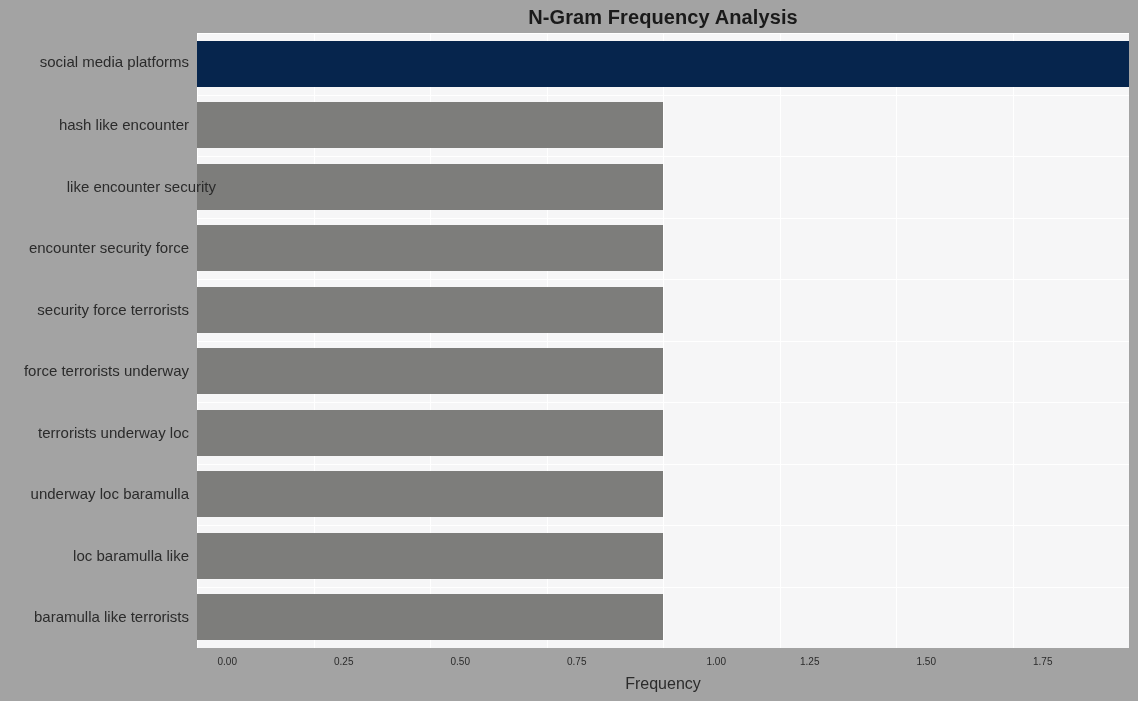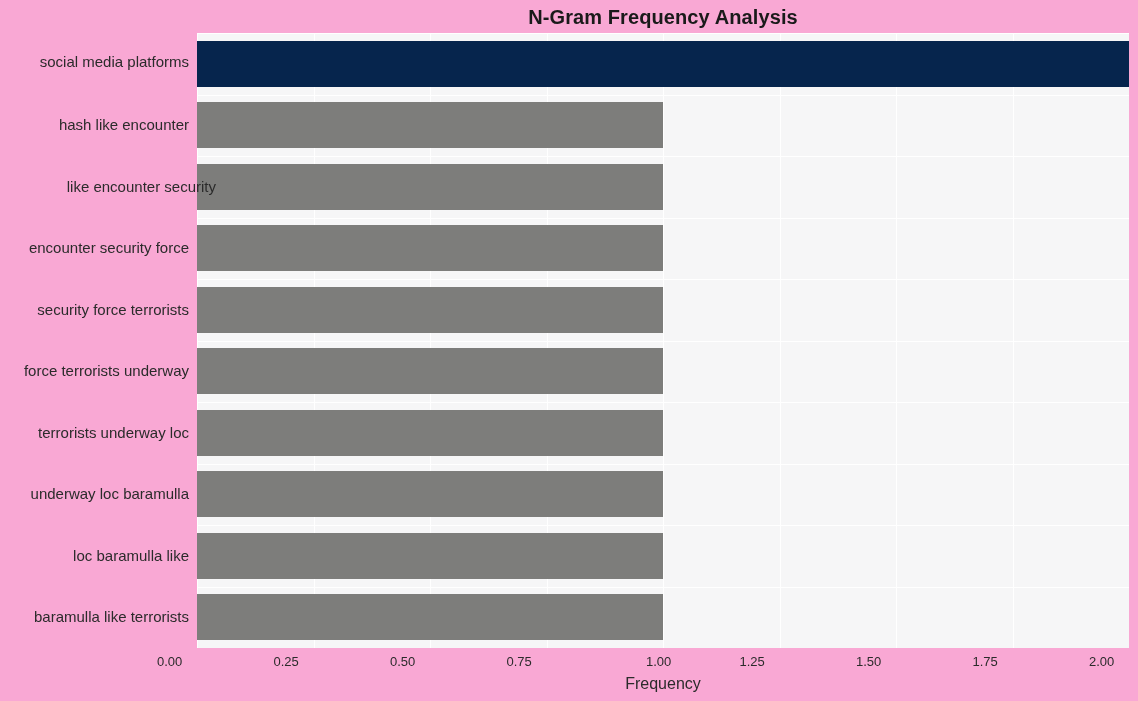--- a/index.html
+++ b/index.html
@@ -12,21 +12,21 @@
     height: 701px;
     position: relative;
     font-family: "Liberation Sans", sans-serif;
     overflow: hidden;
   }
   #chart-root {
     position: absolute;
     left: 0; top: 0;
     width: 1138px;
     height: 701px;
-    background: #f9a8d4;
+    background: #a3a3a3;
   }
   
   .chart-title {
     position: absolute;
     left: 197px;
     top: 5px;
     width: 932px;
     text-align: center;
     font-size: 20px;
     font-weight: bold;
@@ -73,22 +73,22 @@
     color: #2b2b2b;
     white-space: nowrap;
     line-height: 18px;
   }
   
   .xtick {
     position: absolute;
     top: 653px;
     width: 80px;
     margin-left: -40px;
-    text-align: left;
-    font-size: 13px;
+    text-align: right;
+    font-size: 10px;
     color: #2b2b2b;
     line-height: 17px;
   }
   .xaxis-title {
     position: absolute;
     left: 197px;
     top: 675px;
     width: 932px;
     text-align: center;
     font-size: 16px;

